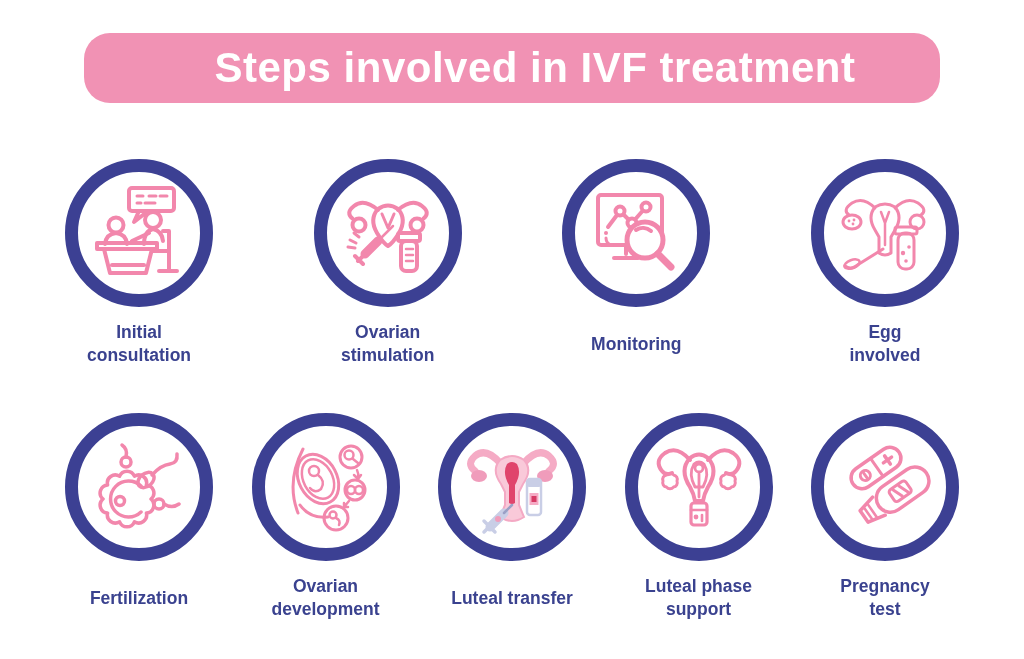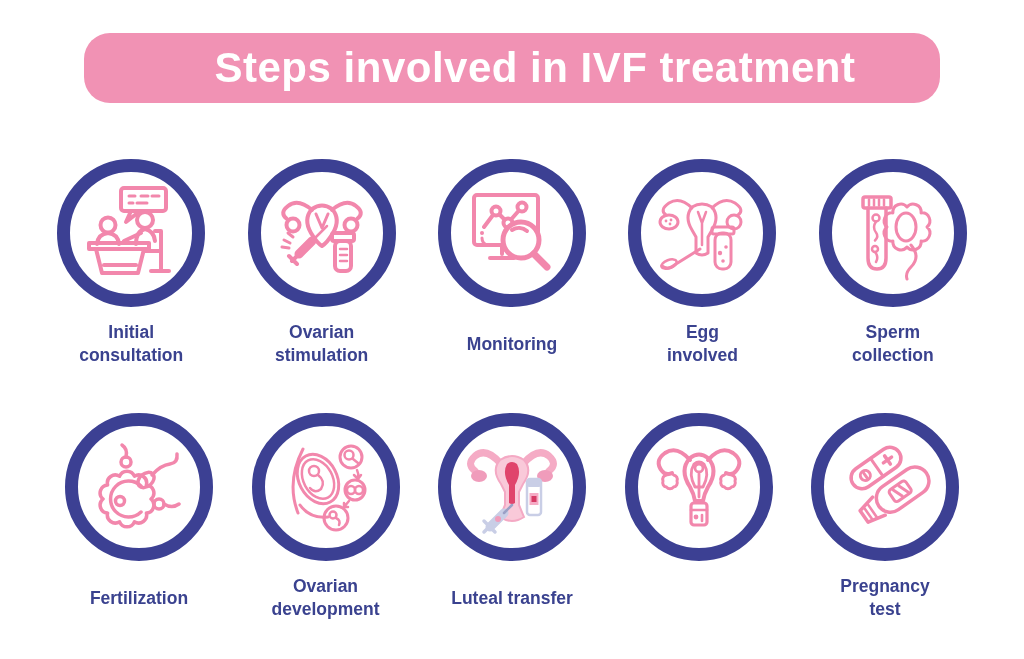--- a/index.html
+++ b/index.html
@@ -140,38 +140,20 @@
         <rect class="ic" style="stroke-width:3" x="60" y="44" width="22" height="7" rx="2"></rect>
         <circle class="icf" cx="68" cy="70" r="2.2"></circle>
           <circle class="icf" cx="74" cy="64" r="1.8"></circle>
           <circle class="icf" cx="71" cy="78" r="1.8"></circle>
       </svg>
     </div>
     <div class="label">Egg
 involved</div>
   </div>
 
-  <div class="step">
-    <div class="circle">
-      <svg viewBox="0 0 100 100">
-        <rect class="ic" style="stroke-width:3.5" x="20" y="14" width="28" height="11" rx="2"></rect>
-        <path class="ic" style="stroke-width:2.5" d="M26,16.5 v6 M31,16.5 v6 M36,16.5 v6 M41,16.5 v6"></path>
-        <path class="ic" style="stroke-width:3.5" d="M25,25 V75 Q25,86 34,86 Q43,86 43,75 V25"></path>
-        <circle class="ic" style="stroke-width:2.5" cx="33" cy="35" r="3.5"></circle>
-        <path class="ic" style="stroke-width:2.5" d="M33,38.5 q-4,6 0,11 q3,4 -1,8"></path>
-        <circle class="ic" style="stroke-width:2.5" cx="32" cy="66" r="3"></circle>
-        <path class="ic" style="stroke-width:2.5" d="M32,69 q4,5 1,10"></path>
-        <path class="ic" style="stroke-width:3" d="M84,44 A8,8 0 0 1 78.1,58.1 A8,8 0 0 1 64,64 A8,8 0 0 1 49.9,58.1 A8,8 0 0 1 44,44 A8,8 0 0 1 49.9,29.9 A8,8 0 0 1 64,24 A8,8 0 0 1 78.1,29.9 A8,8 0 0 1 84,44 Z"></path>
-        <ellipse class="ic" style="stroke-width:3" cx="63" cy="44" rx="10" ry="14"></ellipse>
-        <path class="ic" style="stroke-width:3" d="M68,62 Q78,74 68,84 Q62,90 64,96"></path>
-      </svg>
-    </div>
-    <div class="label">Sperm
-collection</div>
-  </div>
 
 </div>
 
 <div class="row row-2">
 
   <div class="step">
     <div class="circle">
       <svg viewBox="0 0 100 100">
         <path class="ic" style="stroke-width:3.5" d="M62,62 A8,8 0 0 1 57.4,76.1 A8,8 0 0 1 45.4,84.8 A8,8 0 0 1 30.6,84.8 A8,8 0 0 1 18.6,76.1 A8,8 0 0 1 14,62 A8,8 0 0 1 18.6,47.9 A8,8 0 0 1 30.6,39.2 A8,8 0 0 1 45.4,39.2 A8,8 0 0 1 57.4,47.9 A8,8 0 0 1 62,62 Z"></path>
         <path class="ic" style="stroke-width:3.5" d="M52,49 A18,18 0 1 0 52,75"></path>
@@ -246,20 +228,22 @@
         <path class="ic" d="M41,21 Q50,14 59,21 Q70,33 59,50 Q55,57 54,64 L46,64 Q45,57 41,50 Q30,33 41,21 Z"></path>
         <path class="ic" style="stroke-width:2.8" d="M45,27 Q50,23 55,27 Q61,37 54,50 L46,50 Q39,37 45,27 Z"></path>
         <circle class="ic" style="stroke-width:2.8" cx="50" cy="31" r="4"></circle>
         <path class="ic" style="stroke-width:2.8" d="M50,37 V60"></path>
         <rect class="ic" style="stroke-width:3.2" x="42" y="66" width="16" height="22" rx="3"></rect>
         <path class="ic" style="stroke-width:2.6" d="M42,73 H58"></path>
         <circle class="icf" cx="47" cy="80" r="2.4"></circle>
         <path class="ic" style="stroke-width:2.6" d="M53,78 v6"></path>
       </svg>
     </div>
+    <div class="label">Luteal phase
+support</div>
   </div>
 
   <div class="step">
     <div class="circle">
       <svg viewBox="0 0 100 100">
         <g transform="translate(41,31) rotate(-35)">
           <rect class="ic" style="stroke-width:3.5" x="-28" y="-11" width="56" height="22" rx="11"></rect>
           <path class="ic" style="stroke-width:3" d="M1,-11 V11"></path>
           <circle class="ic" style="stroke-width:3" cx="-13" cy="0" r="5"></circle>
           <path class="ic" style="stroke-width:3" d="M-13,-3 V3"></path>

